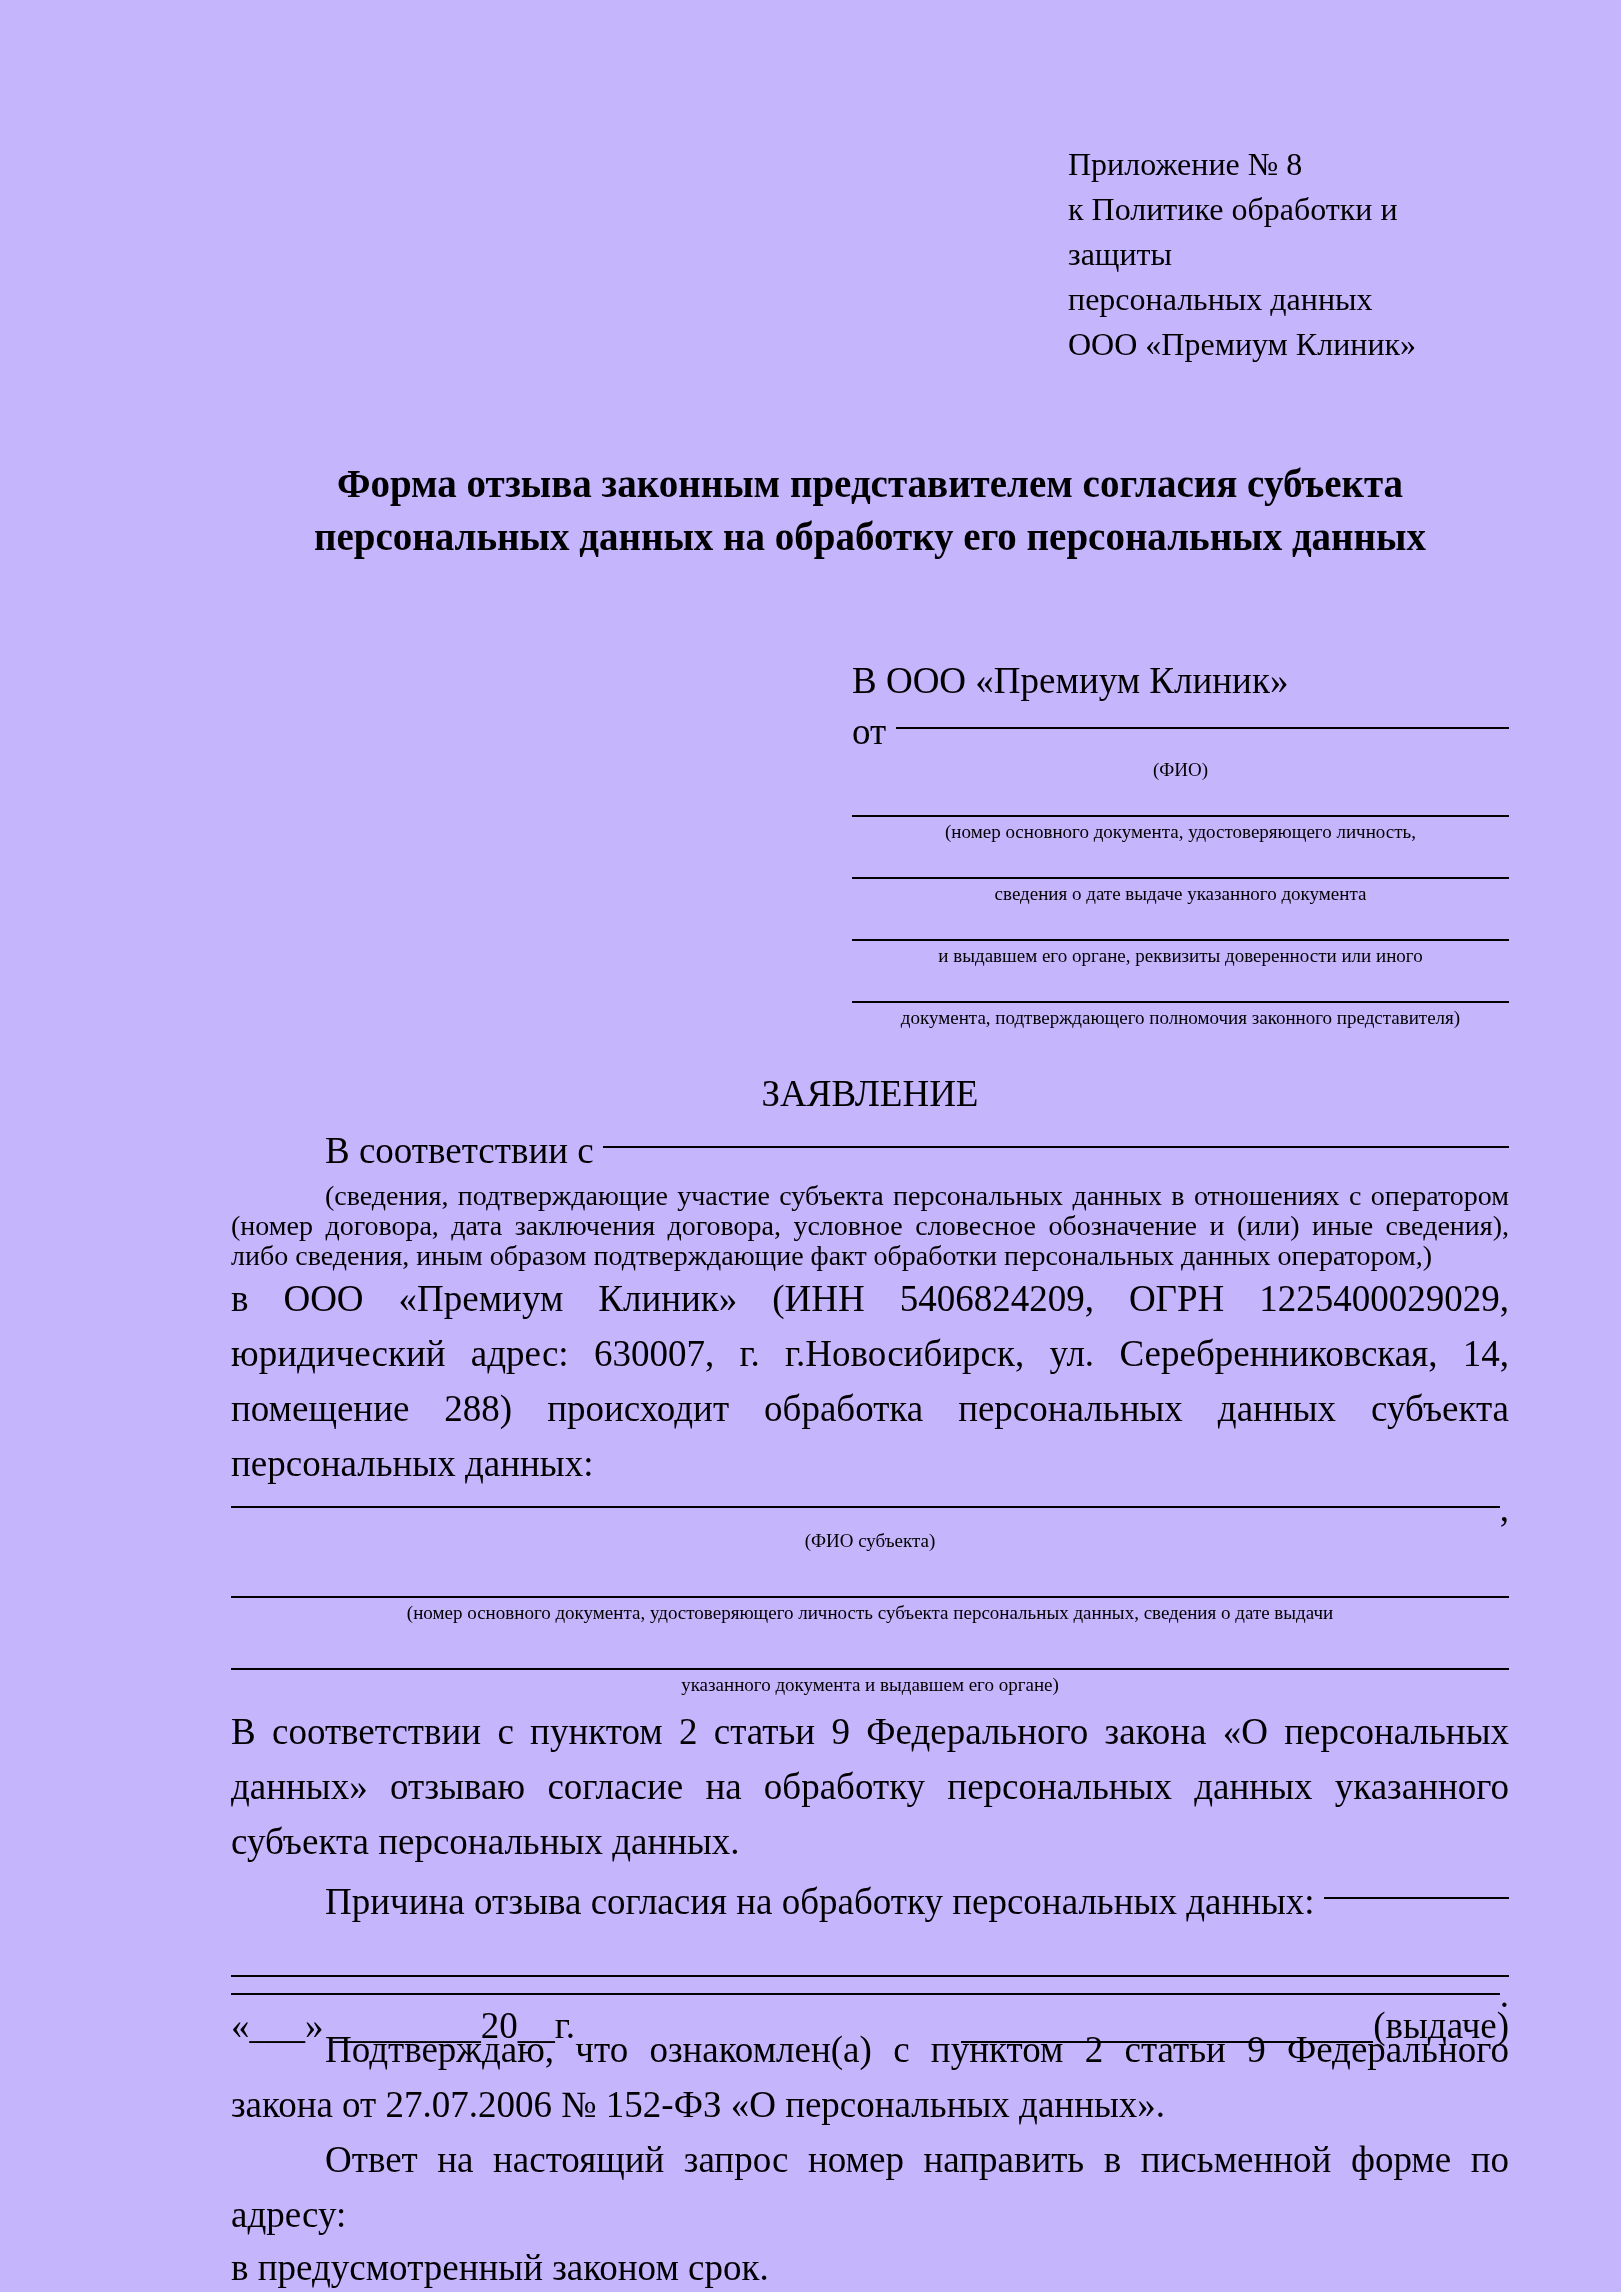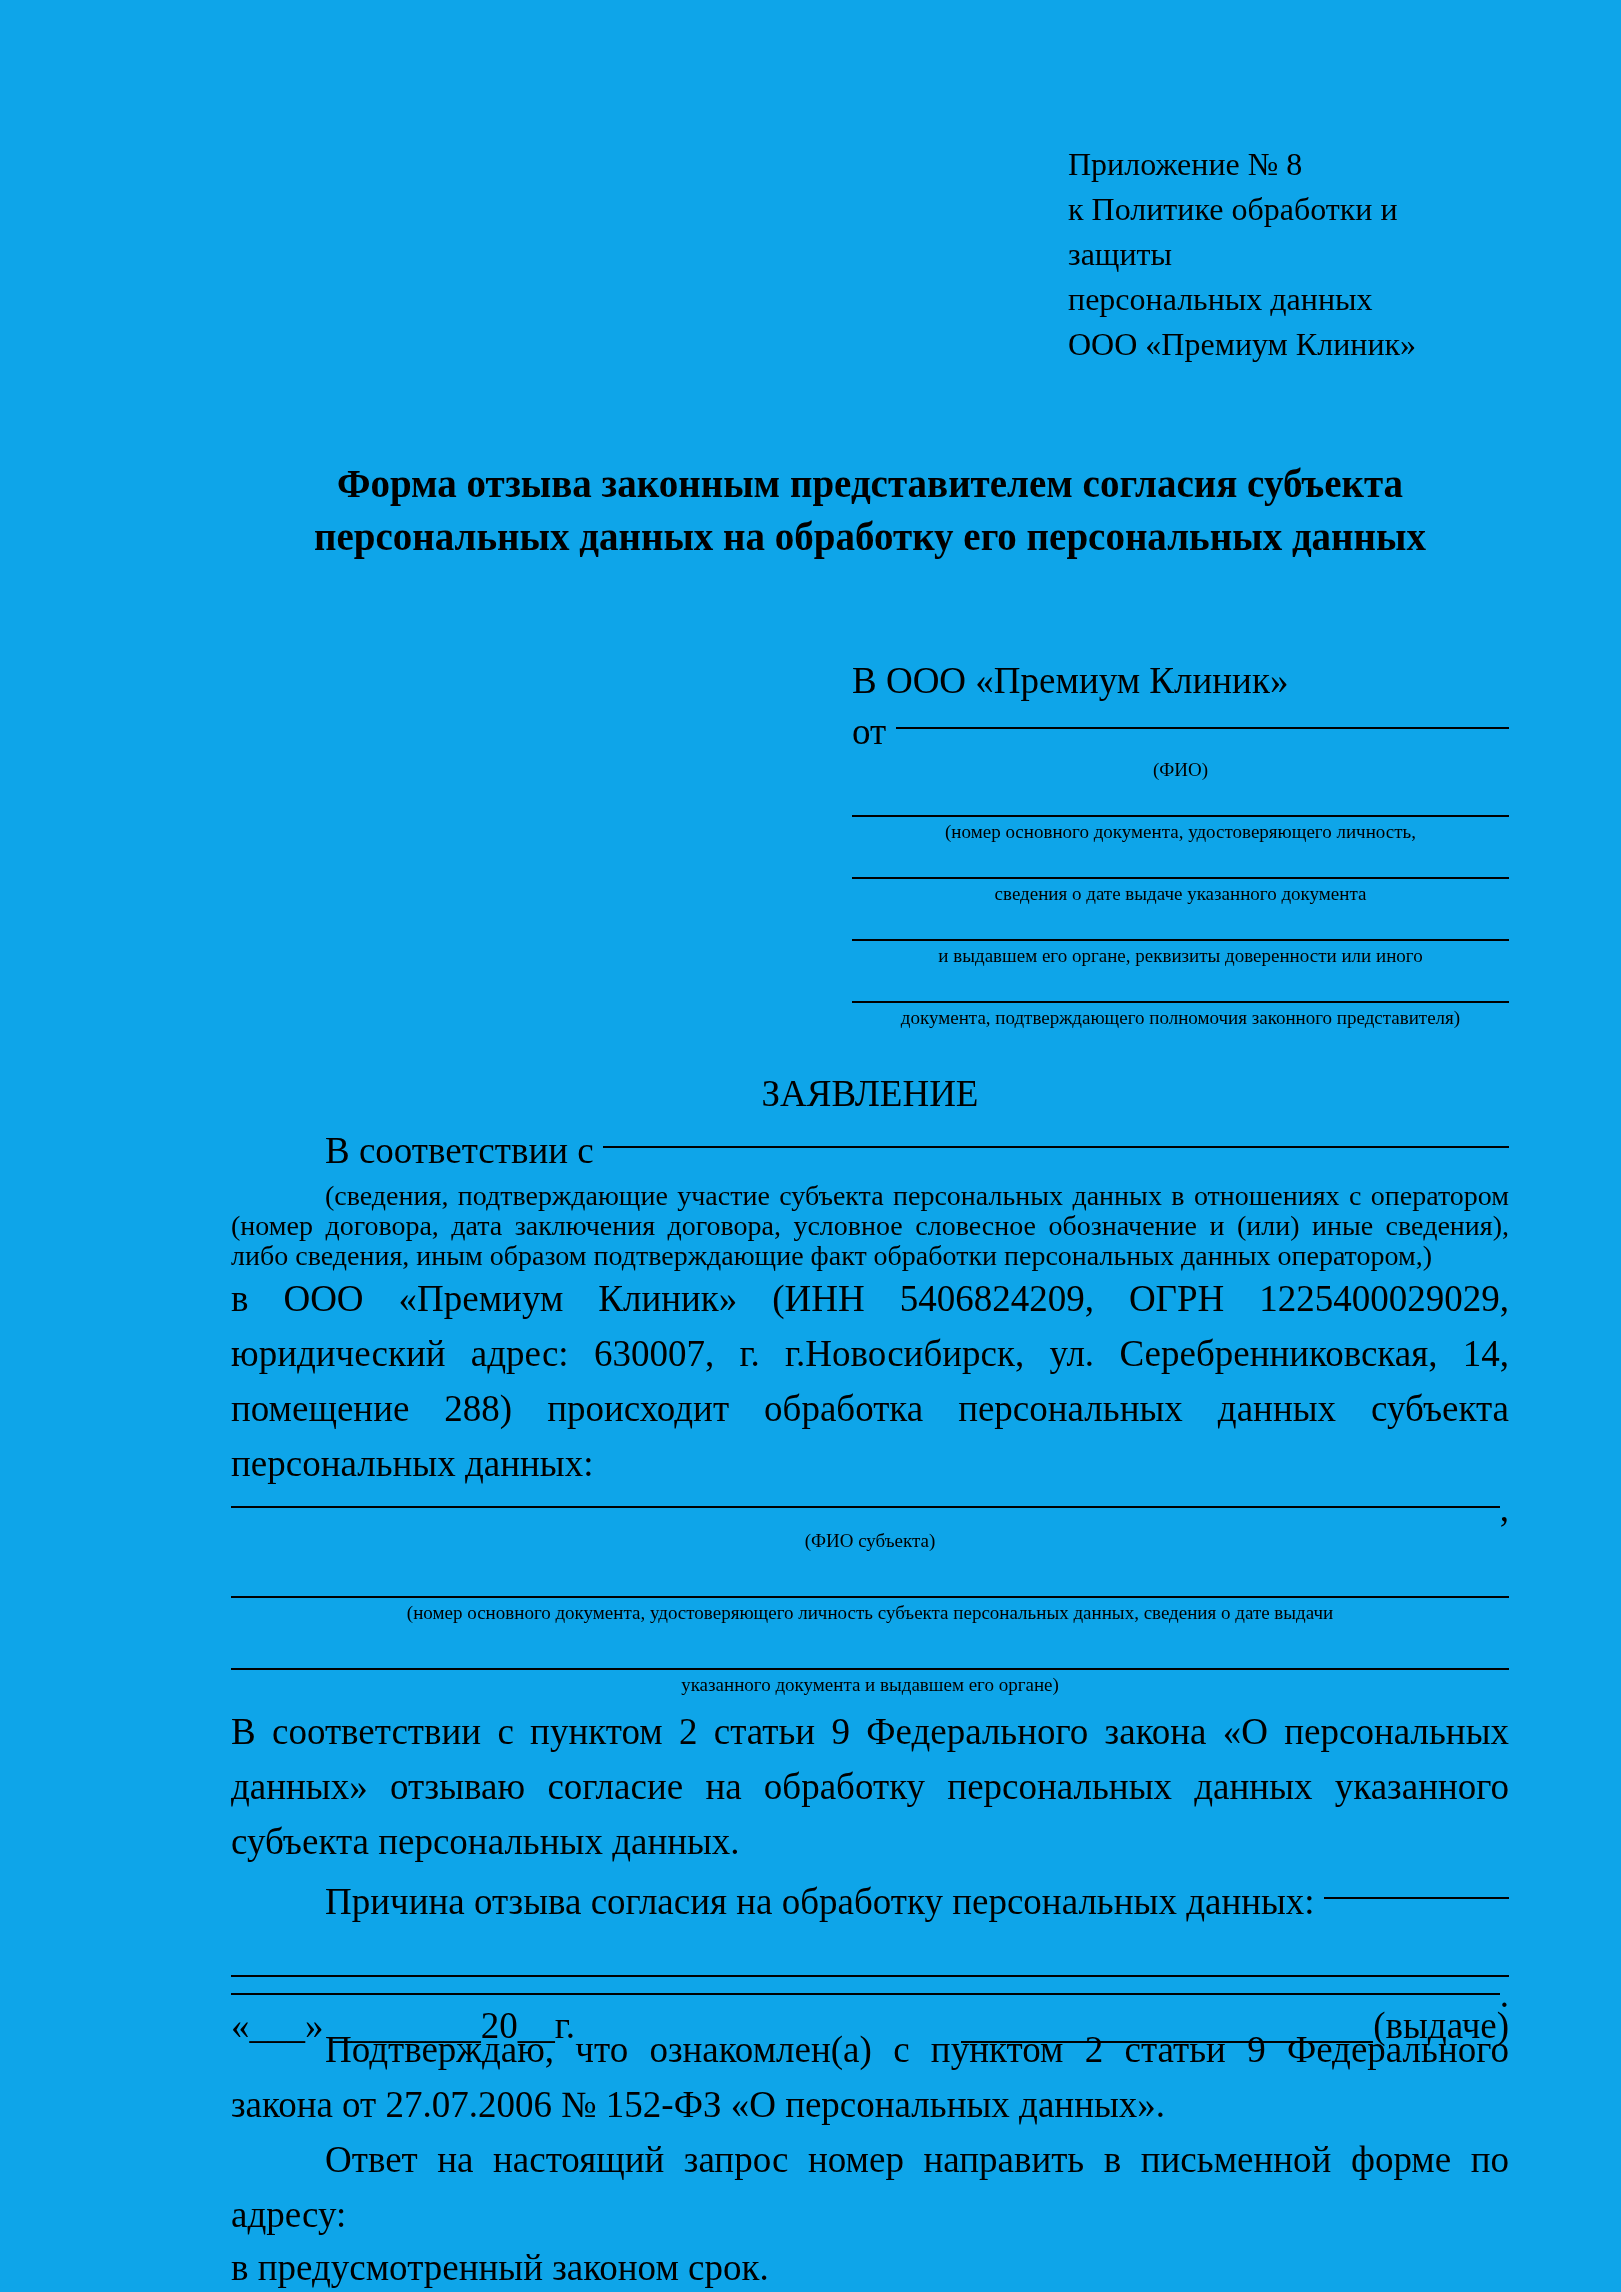--- a/index.html
+++ b/index.html
@@ -2,21 +2,21 @@
 <html lang="ru"><head>
 <meta charset="utf-8">
 <style>
   * { margin: 0; padding: 0; box-sizing: border-box; }
   html, body { background: #888; }
   .page {
     position: relative;
     width: 1621px;
     height: 2293px;
     margin: 0 auto;
-    background: #0ea5e9;
+    background: #c4b5fd;
     color: #000000;
     font-family: "Liberation Serif", "DejaVu Serif", serif;
     padding: 142px 112px 0 231px;
     overflow: hidden;
   }
   
   .header-note {
     margin-left: 837px;
     font-size: 32px;
     line-height: 45px;

